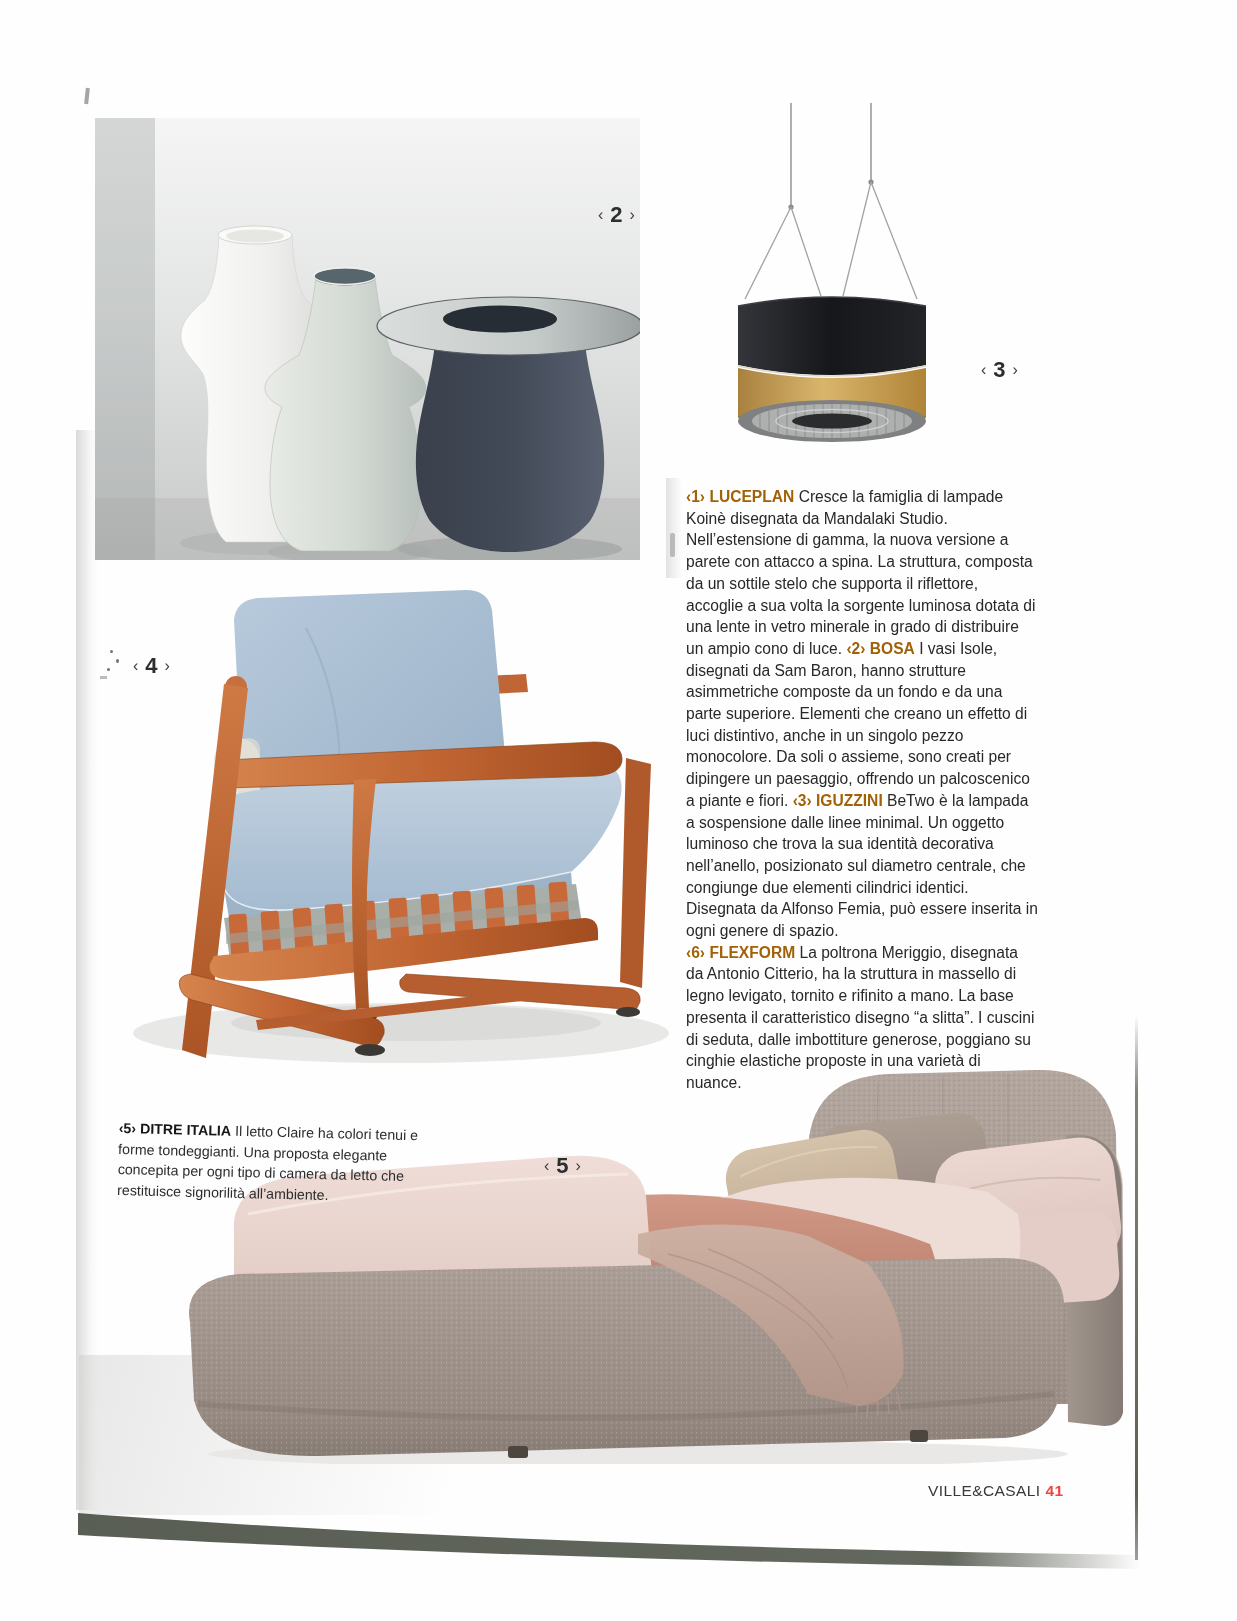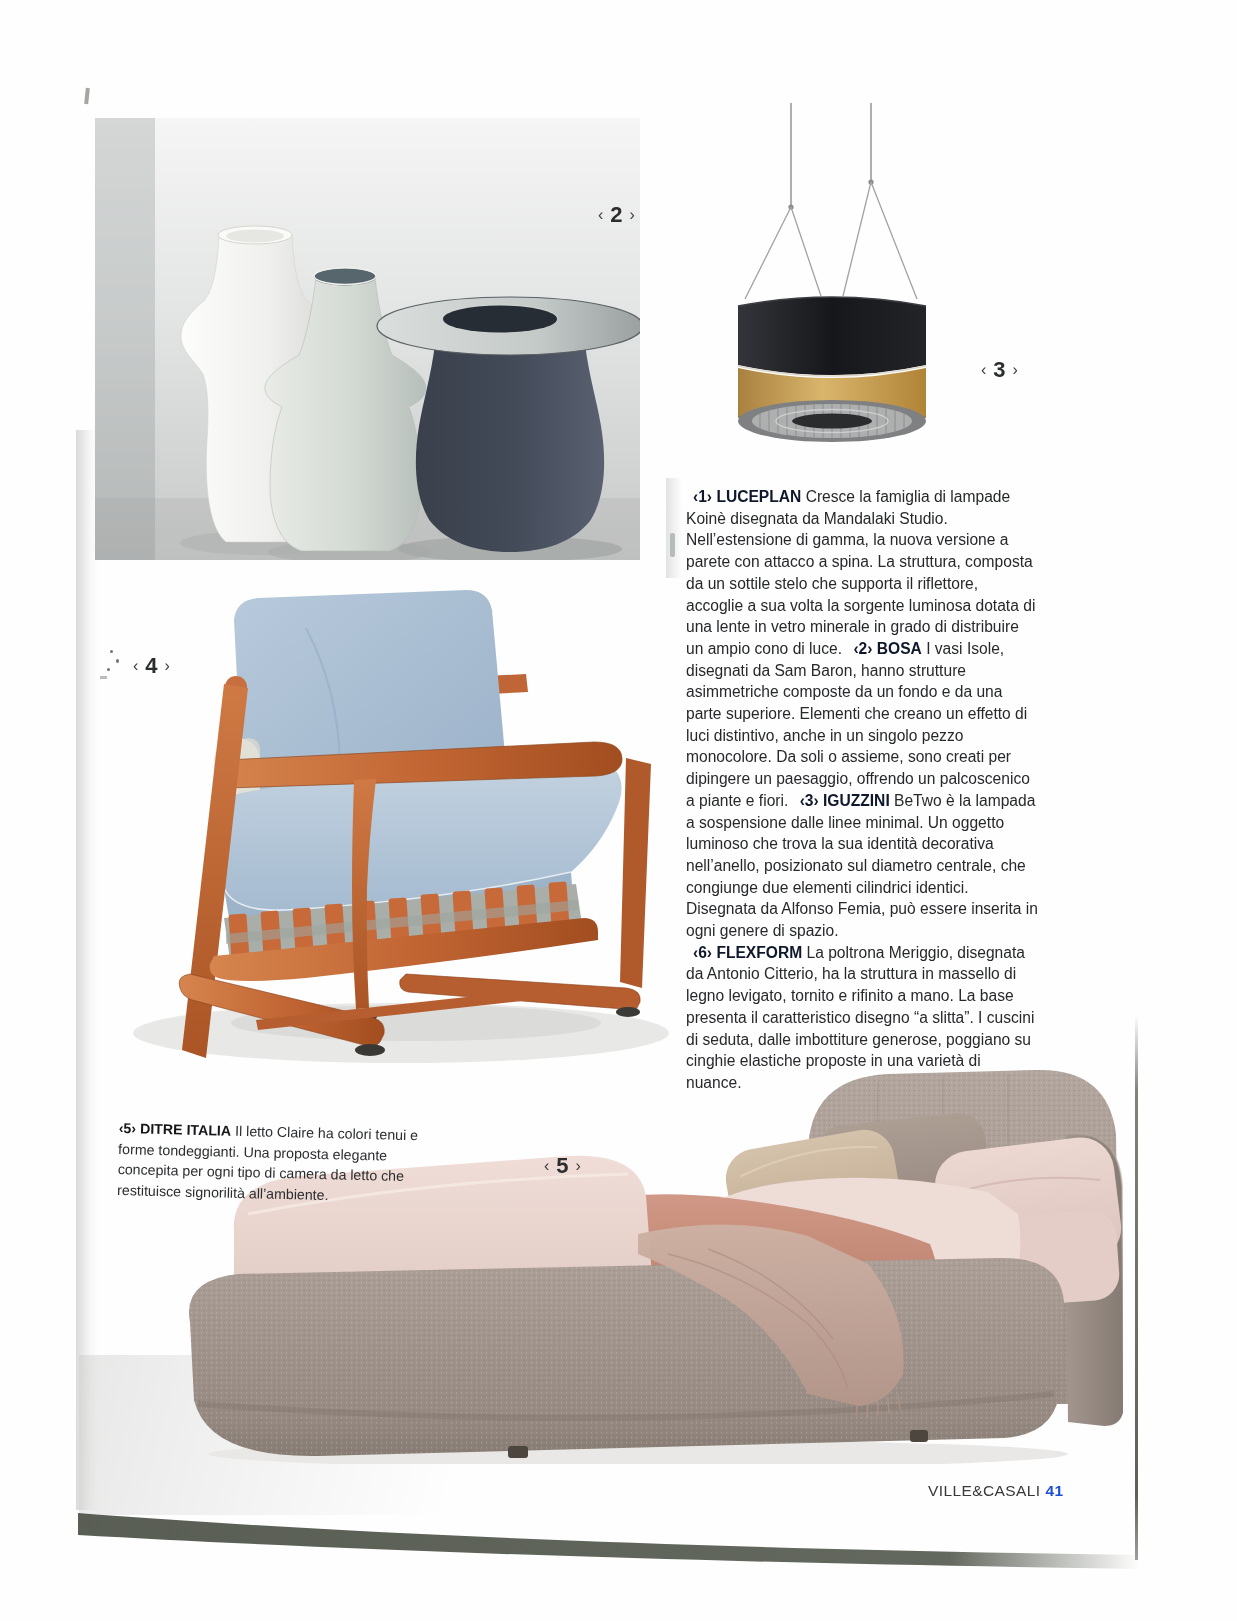--- a/index.html
+++ b/index.html
@@ -13,31 +13,31 @@
 
   
   .fig-label{position:absolute;display:flex;align-items:center;gap:7px;color:#2c2d2f;}
   .fig-label .num{font-size:22px;font-weight:700;line-height:1;}
   .fig-label .br{font-size:16px;font-weight:400;line-height:1;color:#3d3e40;}
 
   
   .article{position:absolute;left:686px;top:486px;width:352px;
            font-size:15.6px;line-height:21.7px;color:#26282a;}
   .article p{margin:0;}
-  .article b{font-weight:700;color:#0f172a;margin-left:7px;}
+  .article b{font-weight:700;color:#a16207;}
 
   
   .caption{position:absolute;left:119px;top:1118px;width:304px;
            font-size:14.2px;line-height:20.6px;color:#2b2d2f;
            transform:rotate(1.4deg);transform-origin:left top;}
   .caption b{font-weight:700;color:#151618;}
 
   
   .footer{position:absolute;left:928px;top:1482px;font-size:15.5px;letter-spacing:.4px;color:#37383a;}
-  .footer .pg{font-weight:700;margin-left:5px;color:#1d4ed8;}
+  .footer .pg{font-weight:700;margin-left:5px;color:#ef4444;}
 
   
   .left-shadow{position:absolute;left:76px;top:430px;width:22px;height:1080px;
     background:linear-gradient(90deg,rgba(158,161,157,.38),rgba(158,161,157,.08) 65%,rgba(158,161,157,0));}
   .bl-tone{position:absolute;left:79px;top:1355px;width:620px;height:160px;
     background:linear-gradient(105deg,rgba(203,205,202,.45),rgba(203,205,202,0) 62%);}
   .right-line{position:absolute;left:1135px;top:1015px;width:3px;height:545px;
     background:linear-gradient(180deg,rgba(95,101,89,0),rgba(95,101,89,.8) 14%,#5c6156 88%,rgba(92,97,86,.6));}
   .tick{position:absolute;background:#8e918c;opacity:.8;}
   .dot{position:absolute;border-radius:50%;background:#6f736f;}

